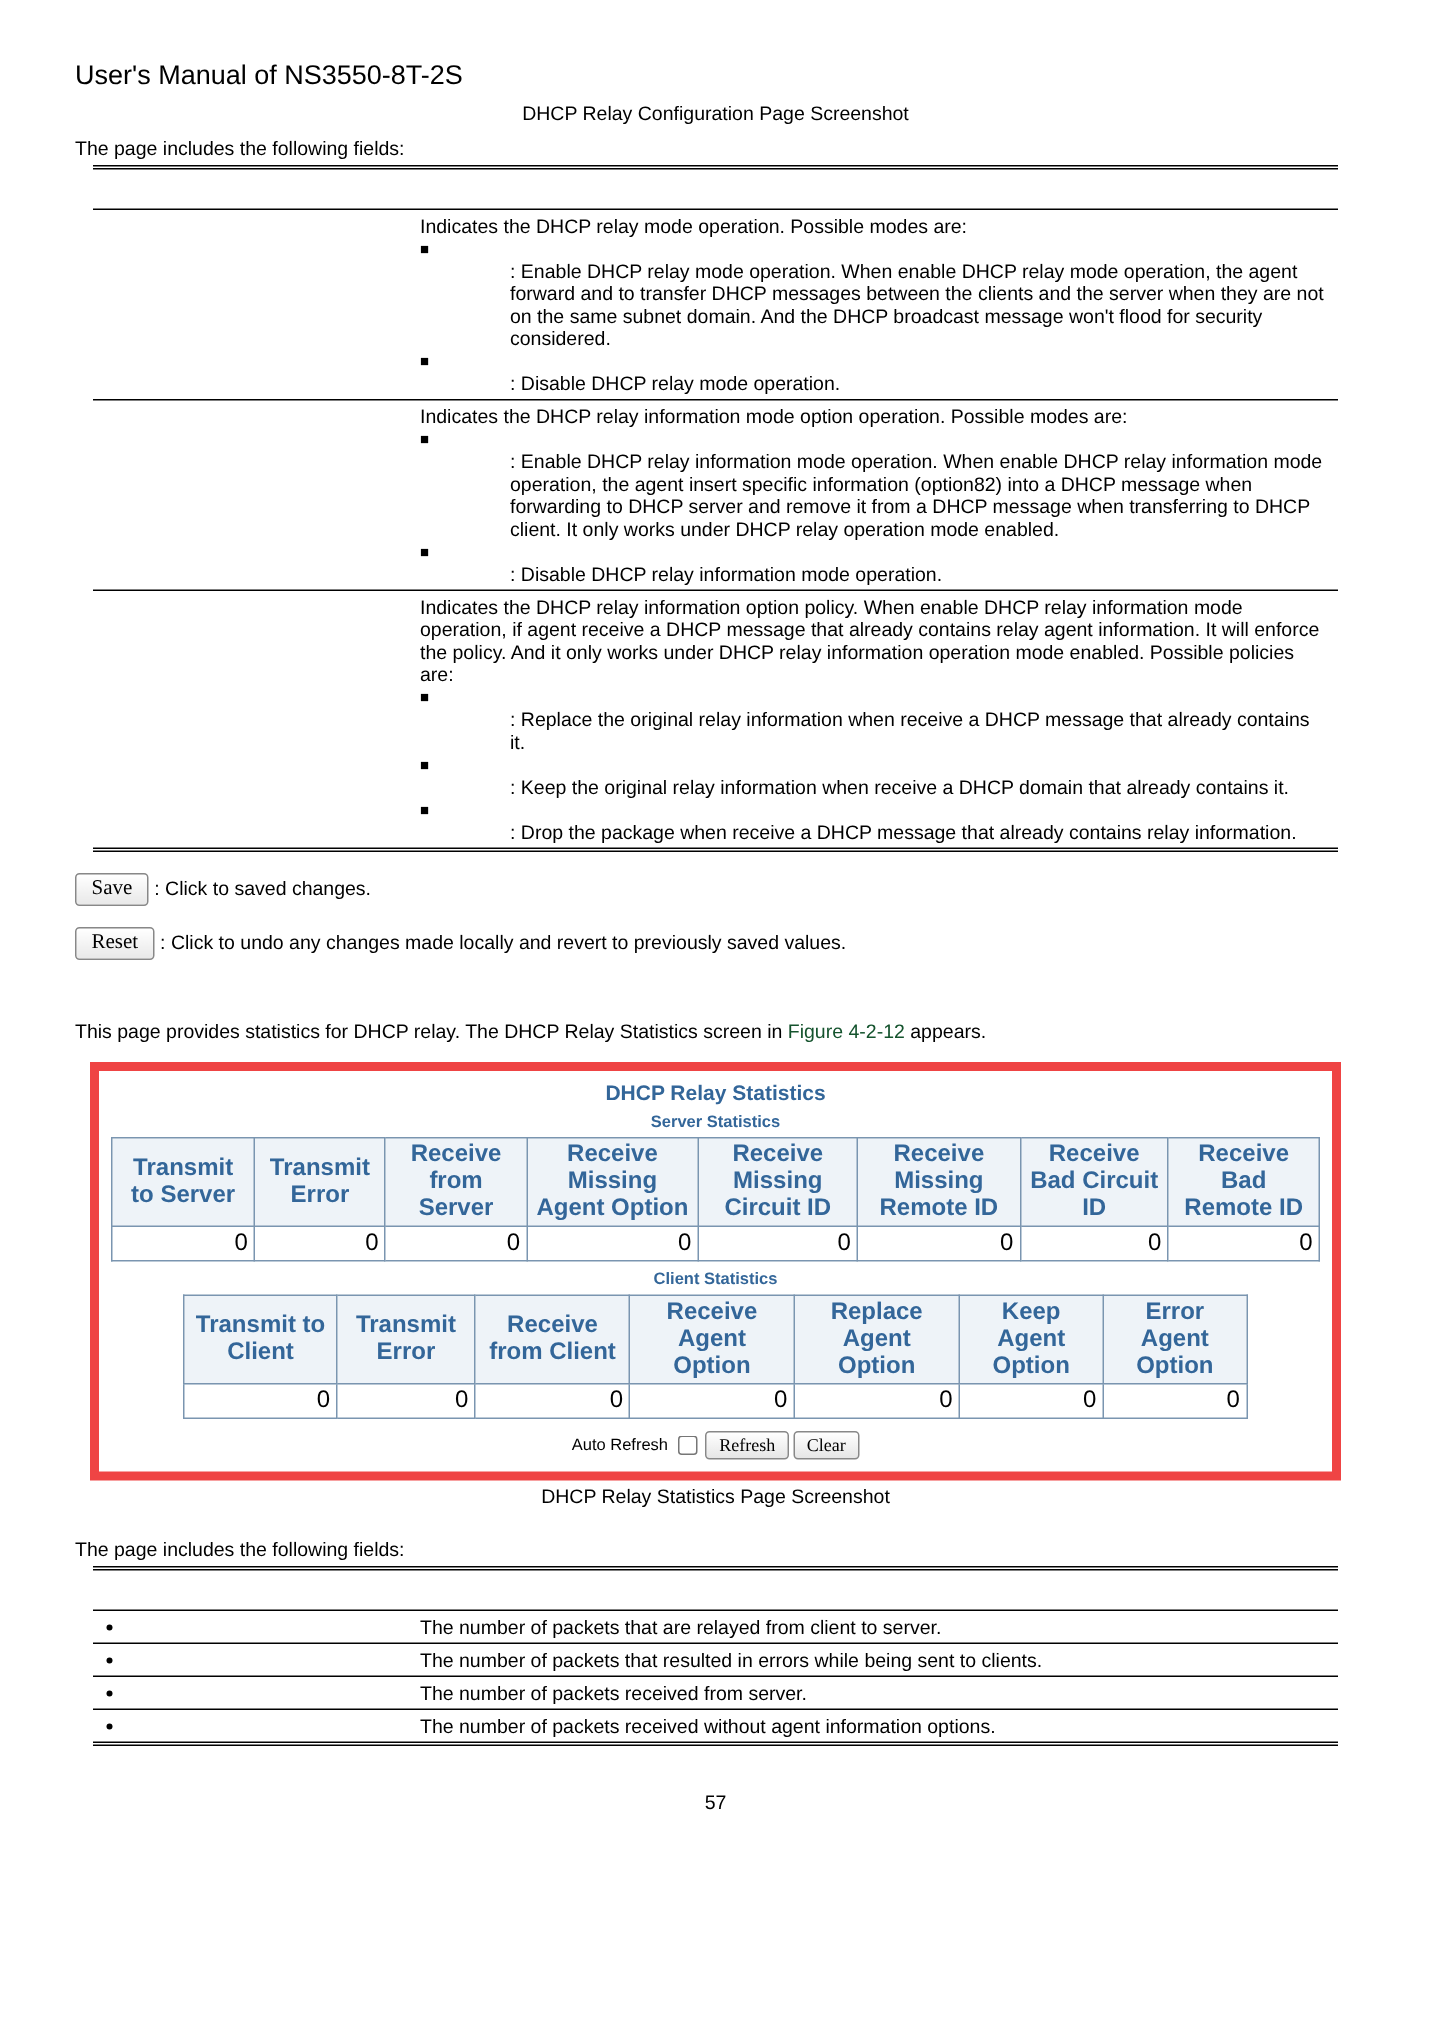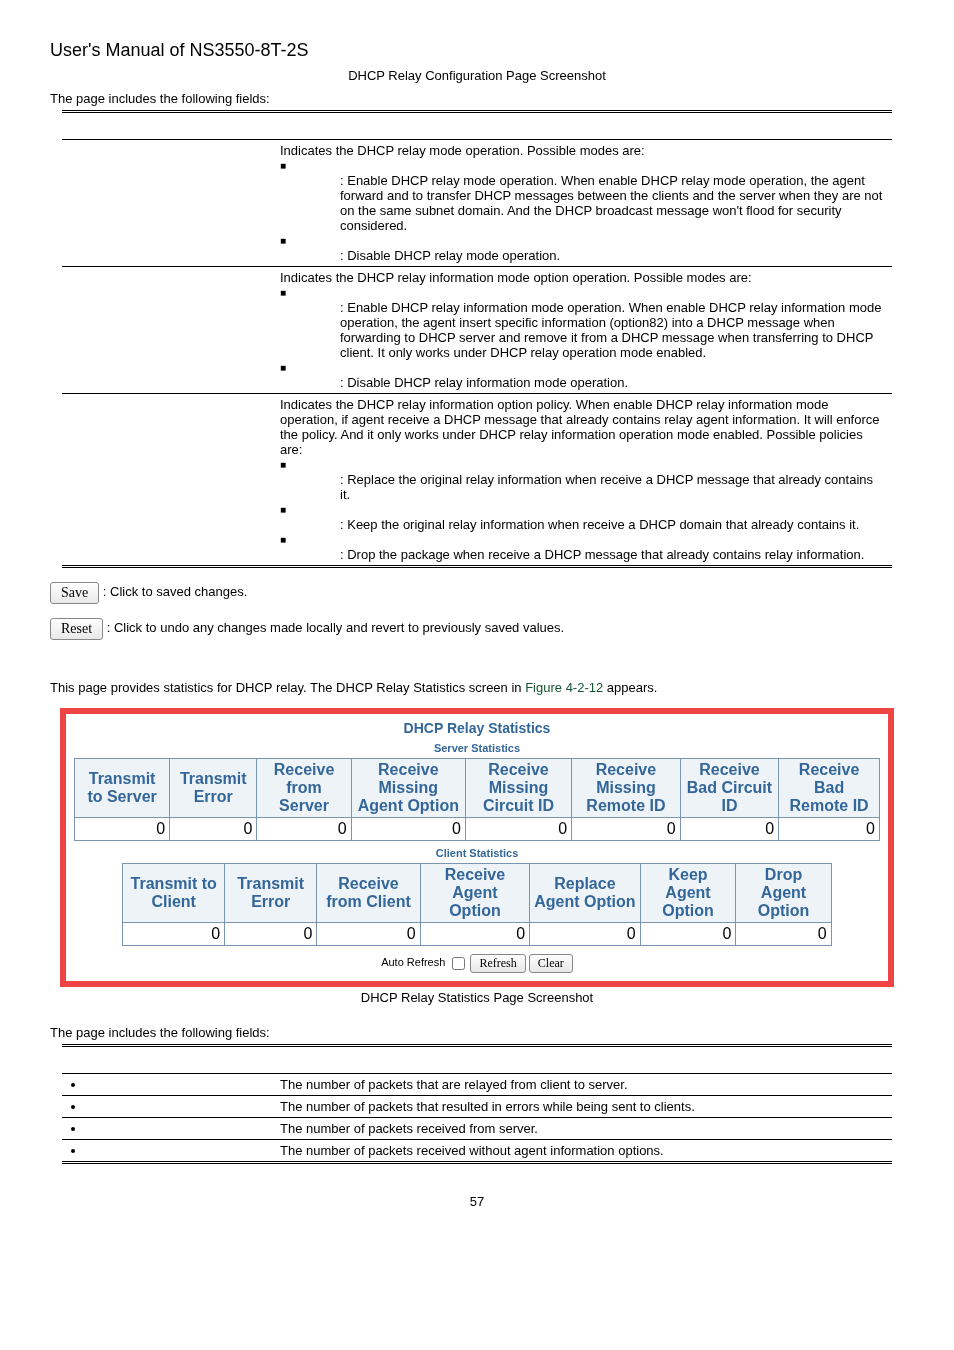--- a/index.html
+++ b/index.html
@@ -264,21 +264,21 @@
   <div class="subtitle">Client Statistics</div>
   <table class="stat client">
     <tbody>
         <tr>
       <th>Transmit to Client</th>
       <th>Transmit Error</th>
       <th>Receive from Client</th>
       <th>Receive Agent Option</th>
       <th>Replace Agent Option</th>
       <th>Keep Agent Option</th>
-      <th>Drop Agent Option</th>
+      <th>Error Agent Option</th>
     </tr>
     <tr>
       <td>0</td>
       <td>0</td>
       <td>0</td>
       <td>0</td>
       <td>0</td>
       <td>0</td>
       <td>0</td>
     </tr>

